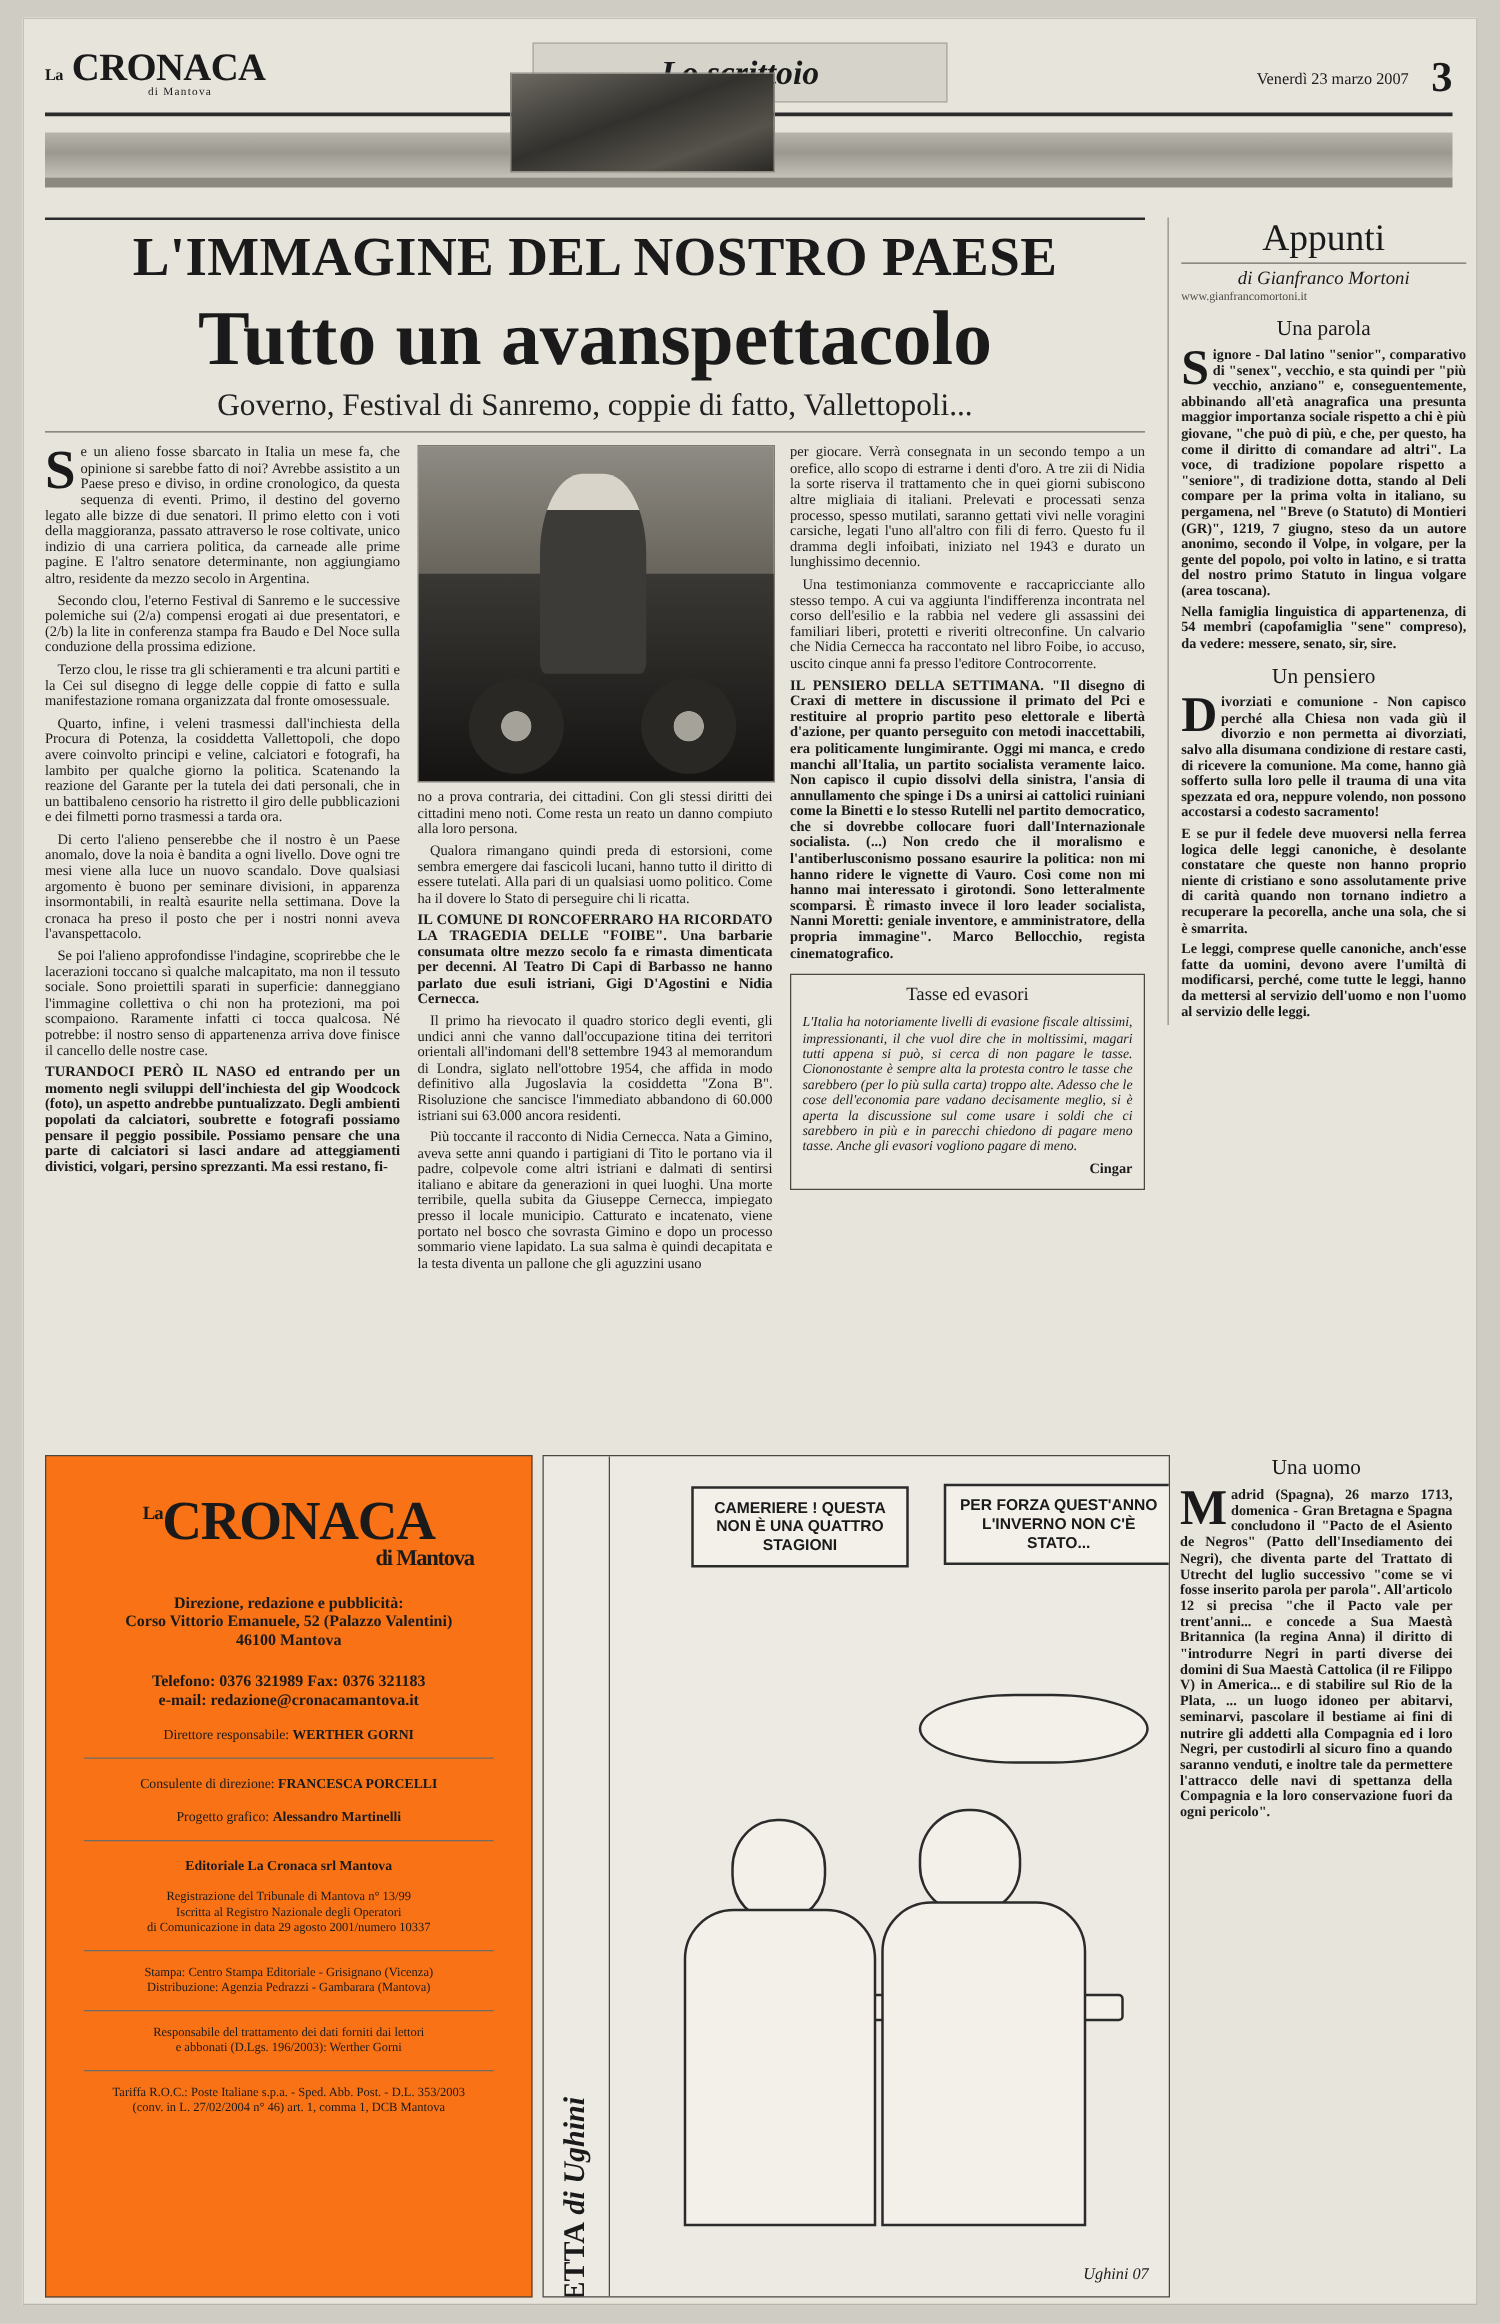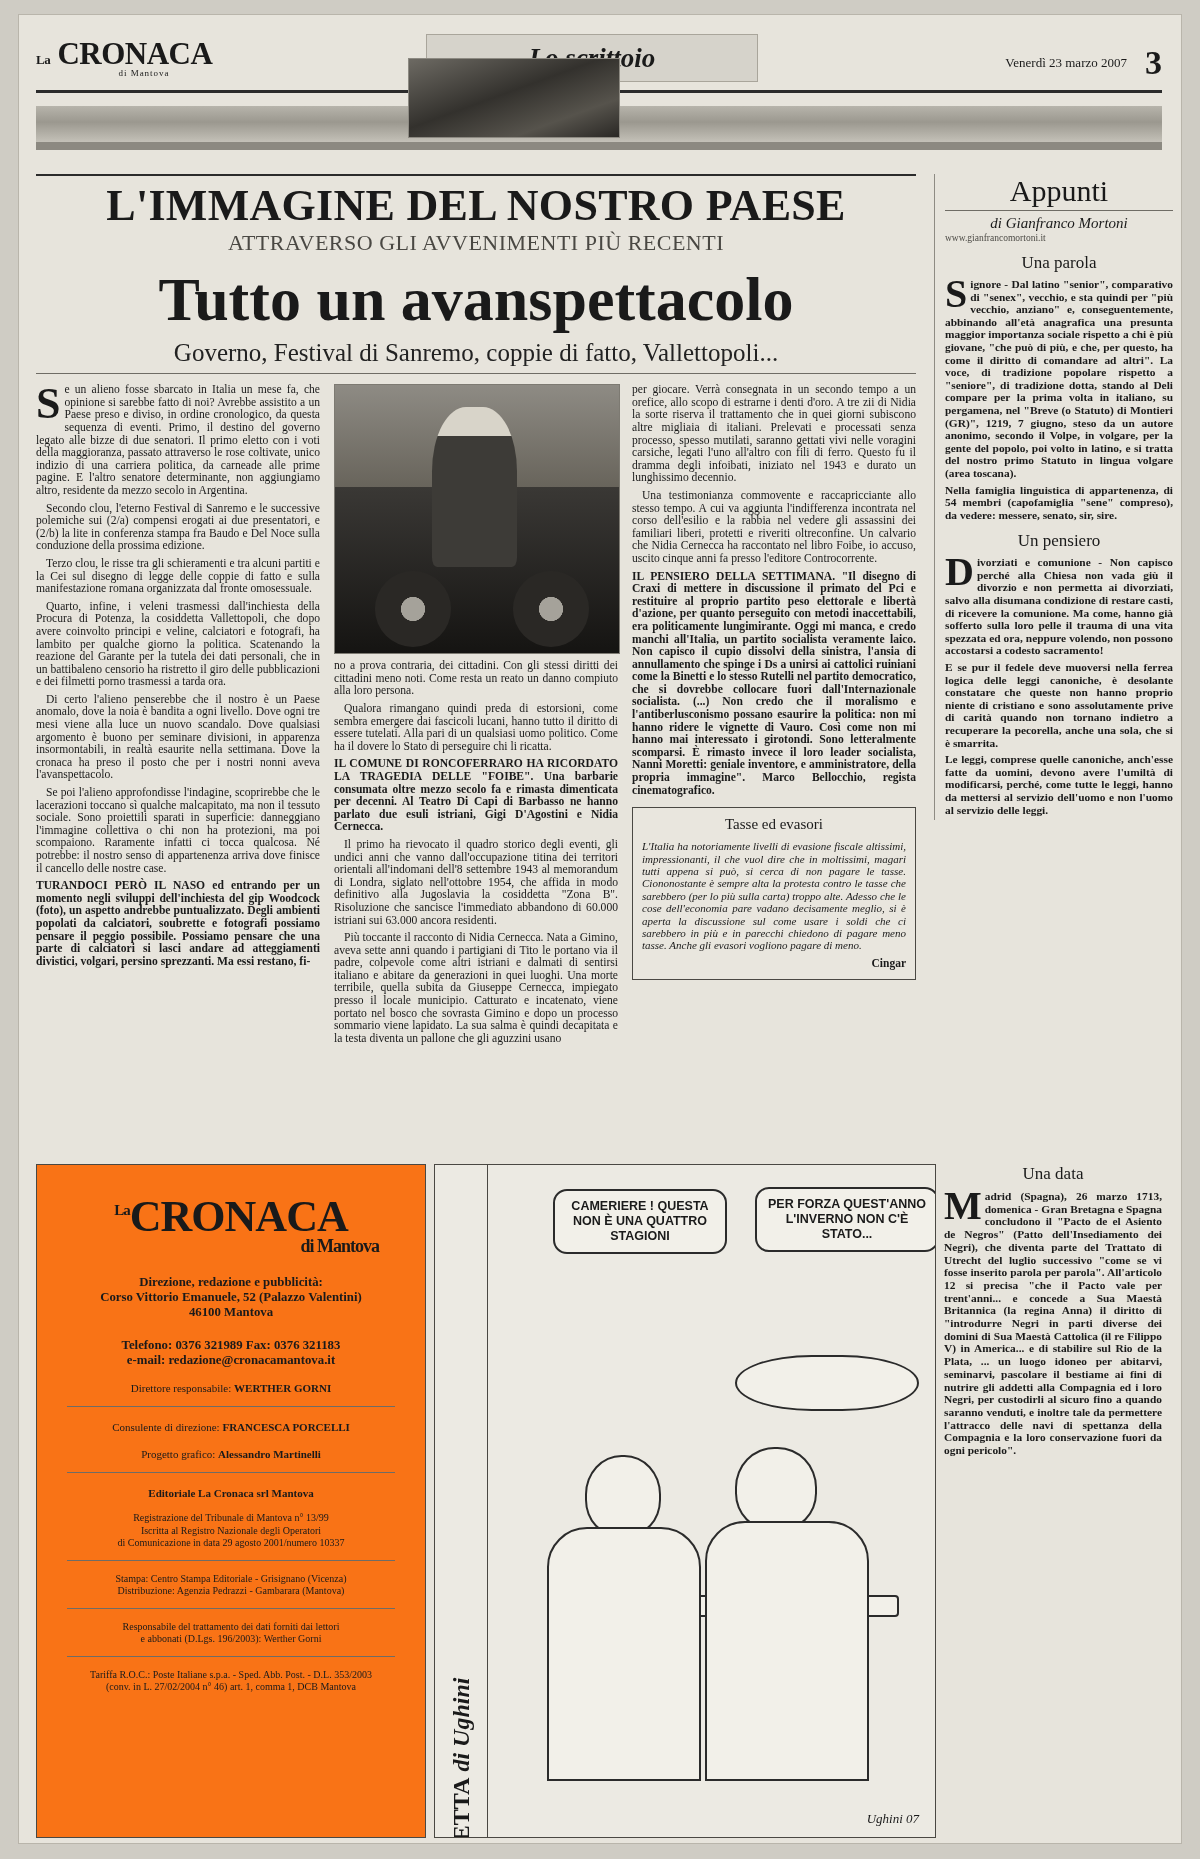--- a/index.html
+++ b/index.html
@@ -93,21 +93,21 @@
   .cl-blk{text-align:center;font-size:12.5px;line-height:15px;margin-top:18px;}
   .cl-blk b{font-size:12.8px;}
   .cl-sm{text-align:center;font-size:11px;line-height:13.5px;margin-top:14px;}
   .cl-xs{text-align:center;font-size:10px;line-height:12.5px;margin-top:12px;}
   .cl-rule{height:1px;background:#6f6c65;margin:10px 30px;}
 
   .box-vign{position:absolute;left:398px;top:0;width:500px;height:672px;border:1px solid #4a4843;background:#eceae3;overflow:hidden;}
   .vign-side{position:absolute;left:0;top:0;width:52px;height:100%;border-right:1px solid #4a4843;}
   .vign-side span{position:absolute;bottom:14px;left:50%;transform:translateX(-50%) rotate(-90deg);transform-origin:50% 50%;
     white-space:nowrap;font-weight:bold;font-size:24px;}
-  .bubble{position:absolute;border:2px solid #2b2b2b;border-radius:14px;background:#f2f0e9;
+  .bubble{position:absolute;border:2px solid #2b2b2b;border-radius:0;background:#f2f0e9;
     font-family:"Liberation Sans",sans-serif;font-size:12.5px;line-height:15px;text-align:center;padding:8px 10px;font-weight:bold;}
   .b1{left:118px;top:24px;width:150px;}
   .b2{left:320px;top:22px;width:160px;}
   .vfig{position:absolute;border:2px solid #2b2b2b;background:#f2f0e9;}
   .vsig{position:absolute;right:16px;bottom:10px;font-style:italic;font-size:13px;}
 
   .box-right-data{position:absolute;left:908px;top:0;width:218px;height:672px;}
   .rd-title{text-align:center;font-size:17px;margin-bottom:6px;}
   .box-right-data p{font-size:11.4px;line-height:12.7px;text-align:justify;font-weight:bold;margin:0 0 4px;}
 </style>
@@ -131,21 +131,20 @@
   </div>
   <div class="mh-rule"></div>
   <div class="mh-band"></div>
   <div class="mh-photo"></div>
   <div class="mh-band2"></div>
 
   <div class="content">
 
     <div class="left-zone">
       <div class="kicker">L'IMMAGINE DEL NOSTRO PAESE</div>
-      <div class="kicker2">ATTRAVERSO GLI AVVENIMENTI PIÙ RECENTI</div>
       <div class="headline">Tutto un avanspettacolo</div>
       <div class="subhead">Governo, Festival di Sanremo, coppie di fatto, Vallettopoli...</div>
       <div class="hr-thin"></div>
 
       <div class="cols">
 
         <div class="col">
           <p class="dropcap">Se un alieno fosse sbarcato in Italia un mese fa, che opinione si sarebbe fatto di noi? Avrebbe assistito a un Paese preso e diviso, in ordine cronologico, da questa sequenza di eventi. Primo, il destino del governo legato alle bizze di due senatori. Il primo eletto con i voti della maggioranza, passato attraverso le rose coltivate, unico indizio di una carriera politica, da carneade alle prime pagine. E l'altro senatore determinante, non aggiungiamo altro, residente da mezzo secolo in Argentina.</p>
           <p class="ind">Secondo clou, l'eterno Festival di Sanremo e le successive polemiche sui (2/a) compensi erogati ai due presentatori, e (2/b) la lite in conferenza stampa fra Baudo e Del Noce sulla conduzione della prossima edizione.</p>
           <p class="ind">Terzo clou, le risse tra gli schieramenti e tra alcuni partiti e la Cei sul disegno di legge delle coppie di fatto e sulla manifestazione romana organizzata dal fronte omosessuale.</p>
@@ -264,18 +263,18 @@
       <div class="vfig" style="left:120px;top:430px;width:340px;height:18px;border-radius:4px;"></div>
       <div class="vfig" style="left:150px;top:290px;width:72px;height:78px;border-radius:48% 48% 45% 45%;"></div>
       <div class="vfig" style="left:112px;top:362px;width:150px;height:250px;border-radius:40px 40px 0 0;"></div>
       <div class="vfig" style="left:300px;top:282px;width:78px;height:80px;border-radius:48% 48% 45% 45%;"></div>
       <div class="vfig" style="left:270px;top:356px;width:160px;height:256px;border-radius:40px 40px 0 0;"></div>
       <div class="vfig" style="left:300px;top:190px;width:180px;height:52px;border-radius:50%/60%;"></div>
       <div class="vsig">Ughini 07</div>
     </div>
 
     <div class="box-right-data">
-      <div class="rd-title">Una data</div>
+      <div class="rd-title">Una uomo</div>
       <p class="rdrop">Madrid (Spagna), 26 marzo 1713, domenica - Gran Bretagna e Spagna concludono il "Pacto de el Asiento de Negros" (Patto dell'Insediamento dei Negri), che diventa parte del Trattato di Utrecht del luglio successivo "come se vi fosse inserito parola per parola". All'articolo 12 si precisa "che il Pacto vale per trent'anni... e concede a Sua Maestà Britannica (la regina Anna) il diritto di "introdurre Negri in parti diverse dei domini di Sua Maestà Cattolica (il re Filippo V) in America... e di stabilire sul Rio de la Plata, ... un luogo idoneo per abitarvi, seminarvi, pascolare il bestiame ai fini di nutrire gli addetti alla Compagnia ed i loro Negri, per custodirli al sicuro fino a quando saranno venduti, e inoltre tale da permettere l'attracco delle navi di spettanza della Compagnia e la loro conservazione fuori da ogni pericolo".</p>
     </div>
   </div>
 
 </div>
 
 </body></html>

